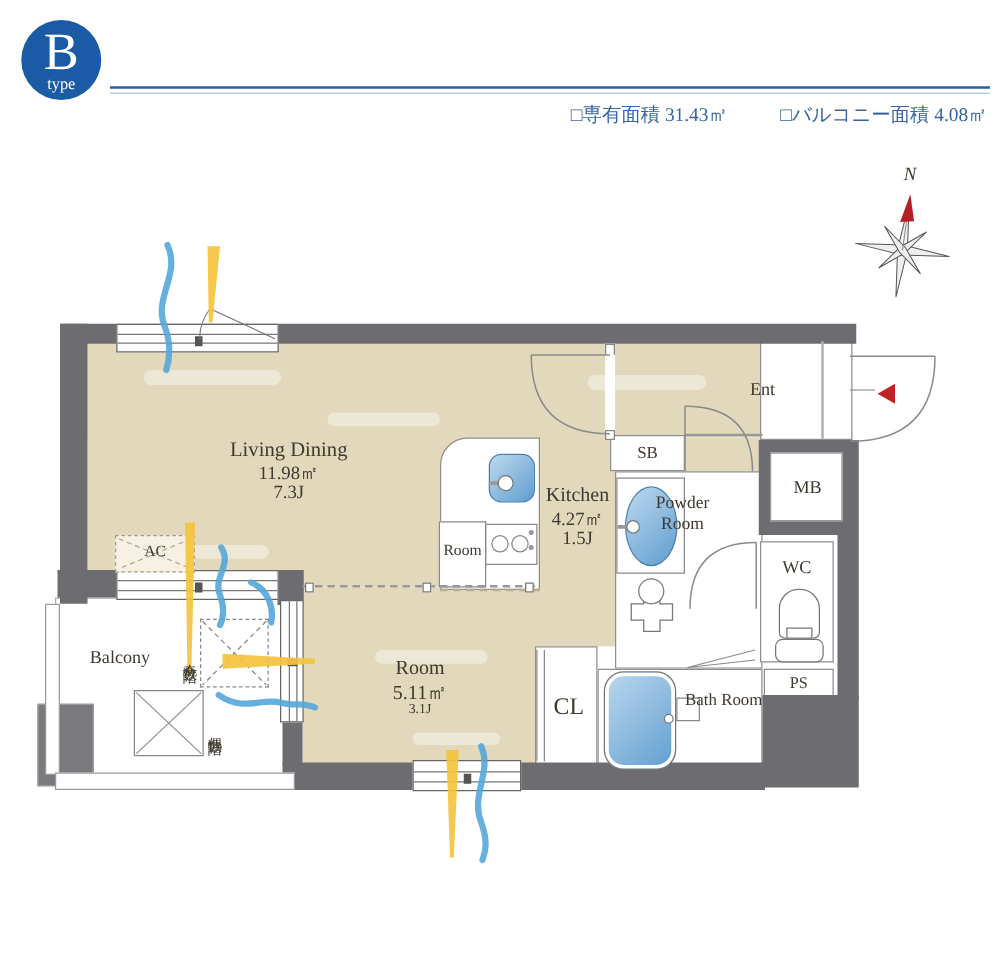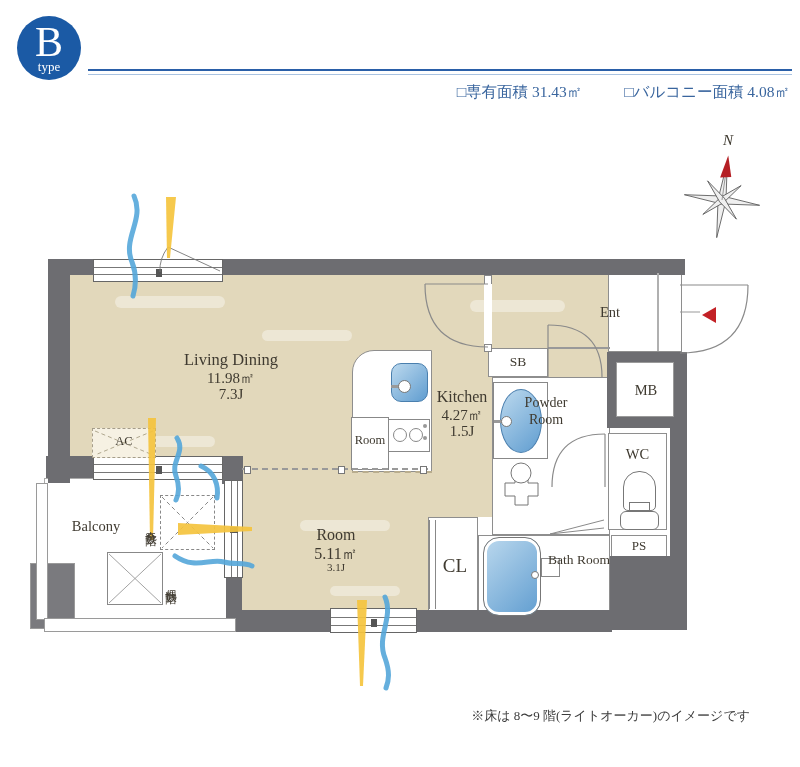--- a/index.html
+++ b/index.html
@@ -216,14 +216,13 @@
   <div class="abs lbl" style="left:617px;top:382px;width:58px;font-size:14.5px">MB</div>
   <div class="abs lbl" style="left:610px;top:446px;width:55px;font-size:14.5px">WC</div>
   <div class="abs lbl" style="left:611px;top:538px;width:56px;font-size:13px">PS</div>
   <div class="abs lbl" style="left:548px;top:551px;width:62px;font-size:13.5px;line-height:17px">Bath Room</div>
   <div class="abs lbl" style="left:433px;top:555px;width:44px;font-size:19px">CL</div>
   <div class="abs lbl" style="left:92px;top:434px;width:64px;font-size:12.5px">AC</div>
   <div class="abs lbl" style="left:56px;top:518px;width:80px;font-size:14.5px">Balcony</div>
   <div class="abs lbl vert" style="left:143px;top:500px;height:50px;font-size:11.5px">奇数階</div>
   <div class="abs lbl vert" style="left:163px;top:558px;height:50px;font-size:11.5px">偶数階</div>
 
-  <div class="abs" style="right:50px;top:707px;font-size:13px;color:#3c3c3c">※床は 8〜9 階(ライトオーカー)のイメージです</div>
 </div>
 
 </body></html>

